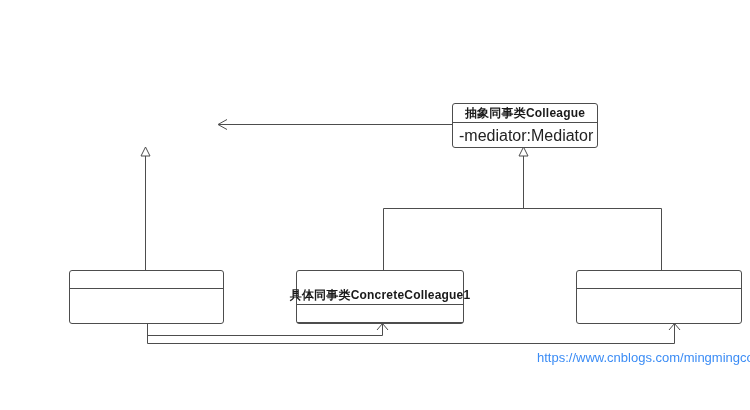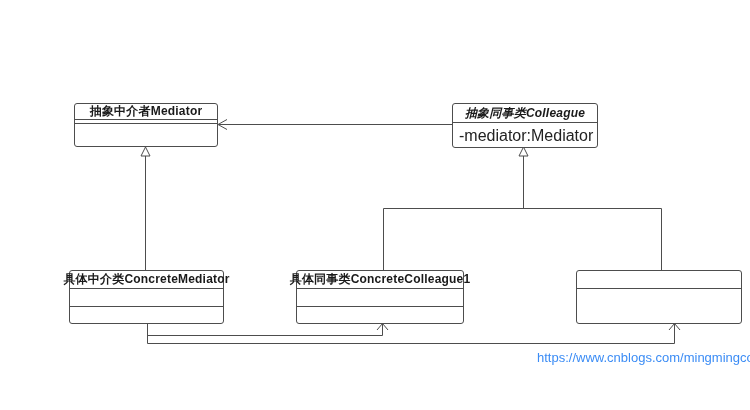--- a/index.html
+++ b/index.html
@@ -77,39 +77,33 @@
     <path d="M383.5,208.5 V270"></path>
     <path d="M661.5,208.5 V270"></path>
 
     <path d="M147.5,323 V335.5 H382.5 V324"></path>
     <polyline points="377,330 382.5,323.5 388,330"></polyline>
 
     <path d="M147.5,323 V343.5 H674.5 V324"></path>
     <polyline points="669,330 674.5,323.5 680,330"></polyline>
   </svg>
 
-  <div class="uml-class" style="left:74px; top:103px; width:144px; height:44px;">
-    <div class="uml-title" style="height:15px;">抽象中介者Mediator</div>
-    <div class="uml-comp" style="height:3px;"></div>
-    <div class="uml-body"></div>
-  </div>
 
   <div class="uml-class" style="left:452px; top:103px; width:146px; height:45px;">
-    <div class="uml-title" style="height:18px;font-style:italic;">抽象同事类Colleague</div>
+    <div class="uml-title" style="height:18px;">抽象同事类Colleague</div>
     <div class="uml-field">-mediator:Mediator</div>
   </div>
 
   <div class="uml-class" style="left:69px; top:270px; width:155px; height:54px;">
-    <div class="uml-title" style="height:17px;">具体中介类ConcreteMediator</div>
     <div class="uml-comp" style="height:17px;"></div>
     <div class="uml-body"></div>
   </div>
 
   <div class="uml-class" style="left:296px; top:270px; width:168px; height:54px;">
-    <div class="uml-title" style="height:17px;">具体同事类ConcreteColleague1</div>
+    <div class="uml-title" style="height:17px;margin-top:16px;">具体同事类ConcreteColleague1</div>
     <div class="uml-comp" style="height:17px;"></div>
     <div class="uml-body"></div>
   </div>
 
   <div class="uml-class" style="left:576px; top:270px; width:166px; height:54px;">
     <div class="uml-comp" style="height:17px;"></div>
     <div class="uml-body"></div>
   </div>
 
   <a class="watermark">https://www.cnblogs.com/mingmingcome/</a>

